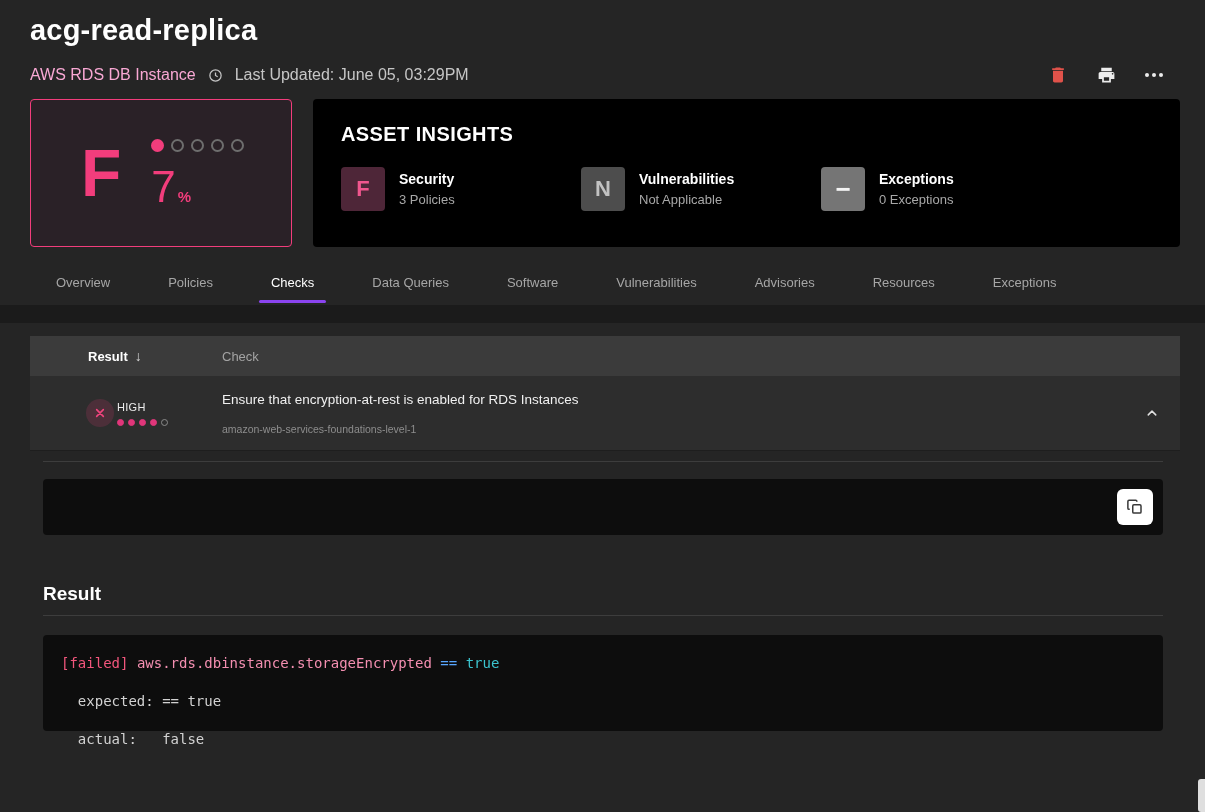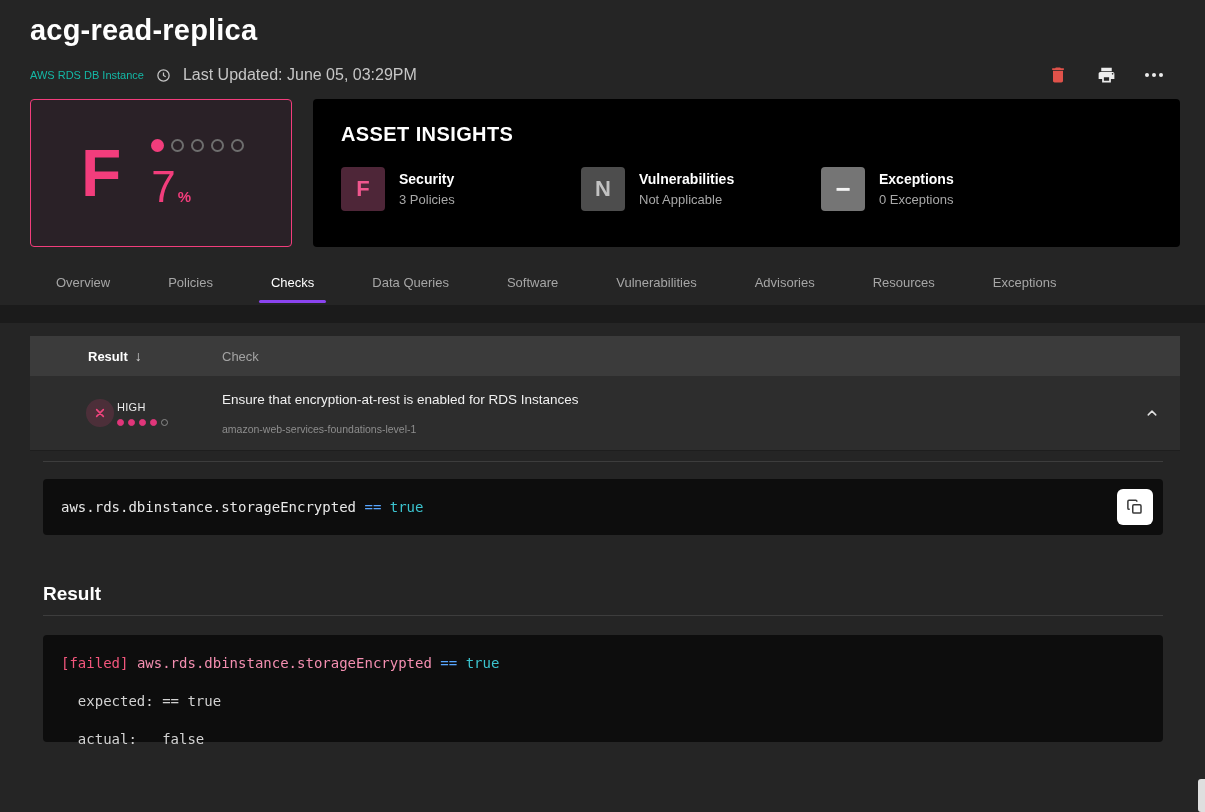--- a/index.html
+++ b/index.html
@@ -4,21 +4,21 @@
 <style>
   * { margin:0; padding:0; box-sizing:border-box; }
   html,body { background:#1c1c1c; }
   body { font-family:"Liberation Sans", sans-serif; }
   .page { position:relative; width:1205px; height:812px; background:#252525; overflow:hidden; }
 
   
   .page-header { padding:14px 42px 0 30px; }
   .page-title { font-size:29px; font-weight:700; color:#ffffff; letter-spacing:.2px; }
   .meta-row { margin-top:17px; display:flex; align-items:center; gap:12px; height:22px; }
-  .asset-type { font-size:11px; color:#14b8a6; }
+  .asset-type { font-size:16px; color:#f9a8d4; }
   .last-updated { font-size:16px; color:#c6c6c6; }
   .icon { display:inline-flex; align-items:center; justify-content:center; }
   .header-actions { margin-left:auto; display:flex; align-items:center; gap:28px; }
   .action-btn { background:none; border:none; cursor:pointer; display:flex; align-items:center; justify-content:center; padding:0; }
   .more-dots { display:flex; gap:3px; }
   .more-dots i { width:4px; height:4px; border-radius:50%; background:#ececec; display:block; }
 
   
   .cards-row { display:flex; gap:21px; margin:13px 25px 0 30px; height:148px; }
   .score-card { width:262px; flex:none; border:1px solid #f23d7c; border-radius:4px; background:#2a2127; display:flex; align-items:center; padding-left:50px; gap:30px; }
@@ -68,21 +68,21 @@
   .check-sub { font-size:10.5px; color:#8d8d8d; margin-top:16px; }
   .row-chevron { display:flex; justify-content:center; cursor:pointer; }
 
   
   .detail { padding:0 42px 0 43px; }
   .section-heading { margin-top:25px; font-size:19px; font-weight:700; color:#ffffff; }
   .section-heading.second { margin-top:48px; }
   .divider { border:none; border-top:1px solid #3d3d3d; margin-top:10px; }
   .code-block { background:#0d0d0d; border-radius:4px; font-family:"DejaVu Sans Mono", monospace; font-size:14px; color:#e8e8e8; position:relative; }
   .code-block.single { margin-top:17px; height:56px; display:flex; align-items:center; padding:0 18px; }
-  .code-block.multi { margin-top:19px; padding:16px 18px; line-height:24px; height:107px; }
+  .code-block.multi { margin-top:19px; padding:16px 18px; line-height:24px; height:96px; }
   .code-line { white-space:pre; }
   .c-op { color:#58a6ff; }
   .c-val { color:#3bc4cf; }
   .c-failed { color:#f2567c; }
   .c-pathpink { color:#f48fb1; }
   .c-muted { color:#d2d2d2;margin-top:14px; }
   .copy-btn { position:absolute; right:10px; top:10px; width:36px; height:36px; background:#ffffff; border:none; border-radius:6px; display:flex; align-items:center; justify-content:center; cursor:pointer; }
 
   .scroll-thumb { position:absolute; right:0; bottom:0; width:7px; height:33px; background:#dfdfdf; border-radius:3px 0 0 3px; cursor:pointer; }
 </style>
@@ -225,21 +225,20 @@
               <path d="M7 14.5l5-5 5 5"></path>
             </svg>
         </span>
       </div>
     </div>
   </div>
 
   <section class="detail">
     <hr class="divider">
     <div class="code-block single">
-      <div class="code-line"><span class="c-path">aws.rds.dbinstance.storageEncrypted</span> <span class="c-op">==</span> <span class="c-val">true</span></div>
       <button class="copy-btn">
         <span class="icon">
           <svg width="18" height="18" viewBox="0 0 24 24" fill="none" stroke="#3a3a3a" stroke-width="2">
               <rect x="9" y="9" width="11" height="11" rx="1.5"></rect>
               <path d="M5 15H4a1.5 1.5 0 0 1-1.5-1.5v-9A1.5 1.5 0 0 1 4 3h9A1.5 1.5 0 0 1 14.5 4.5V5"></path>
             </svg>
         </span>
       </button>
     </div>
 

